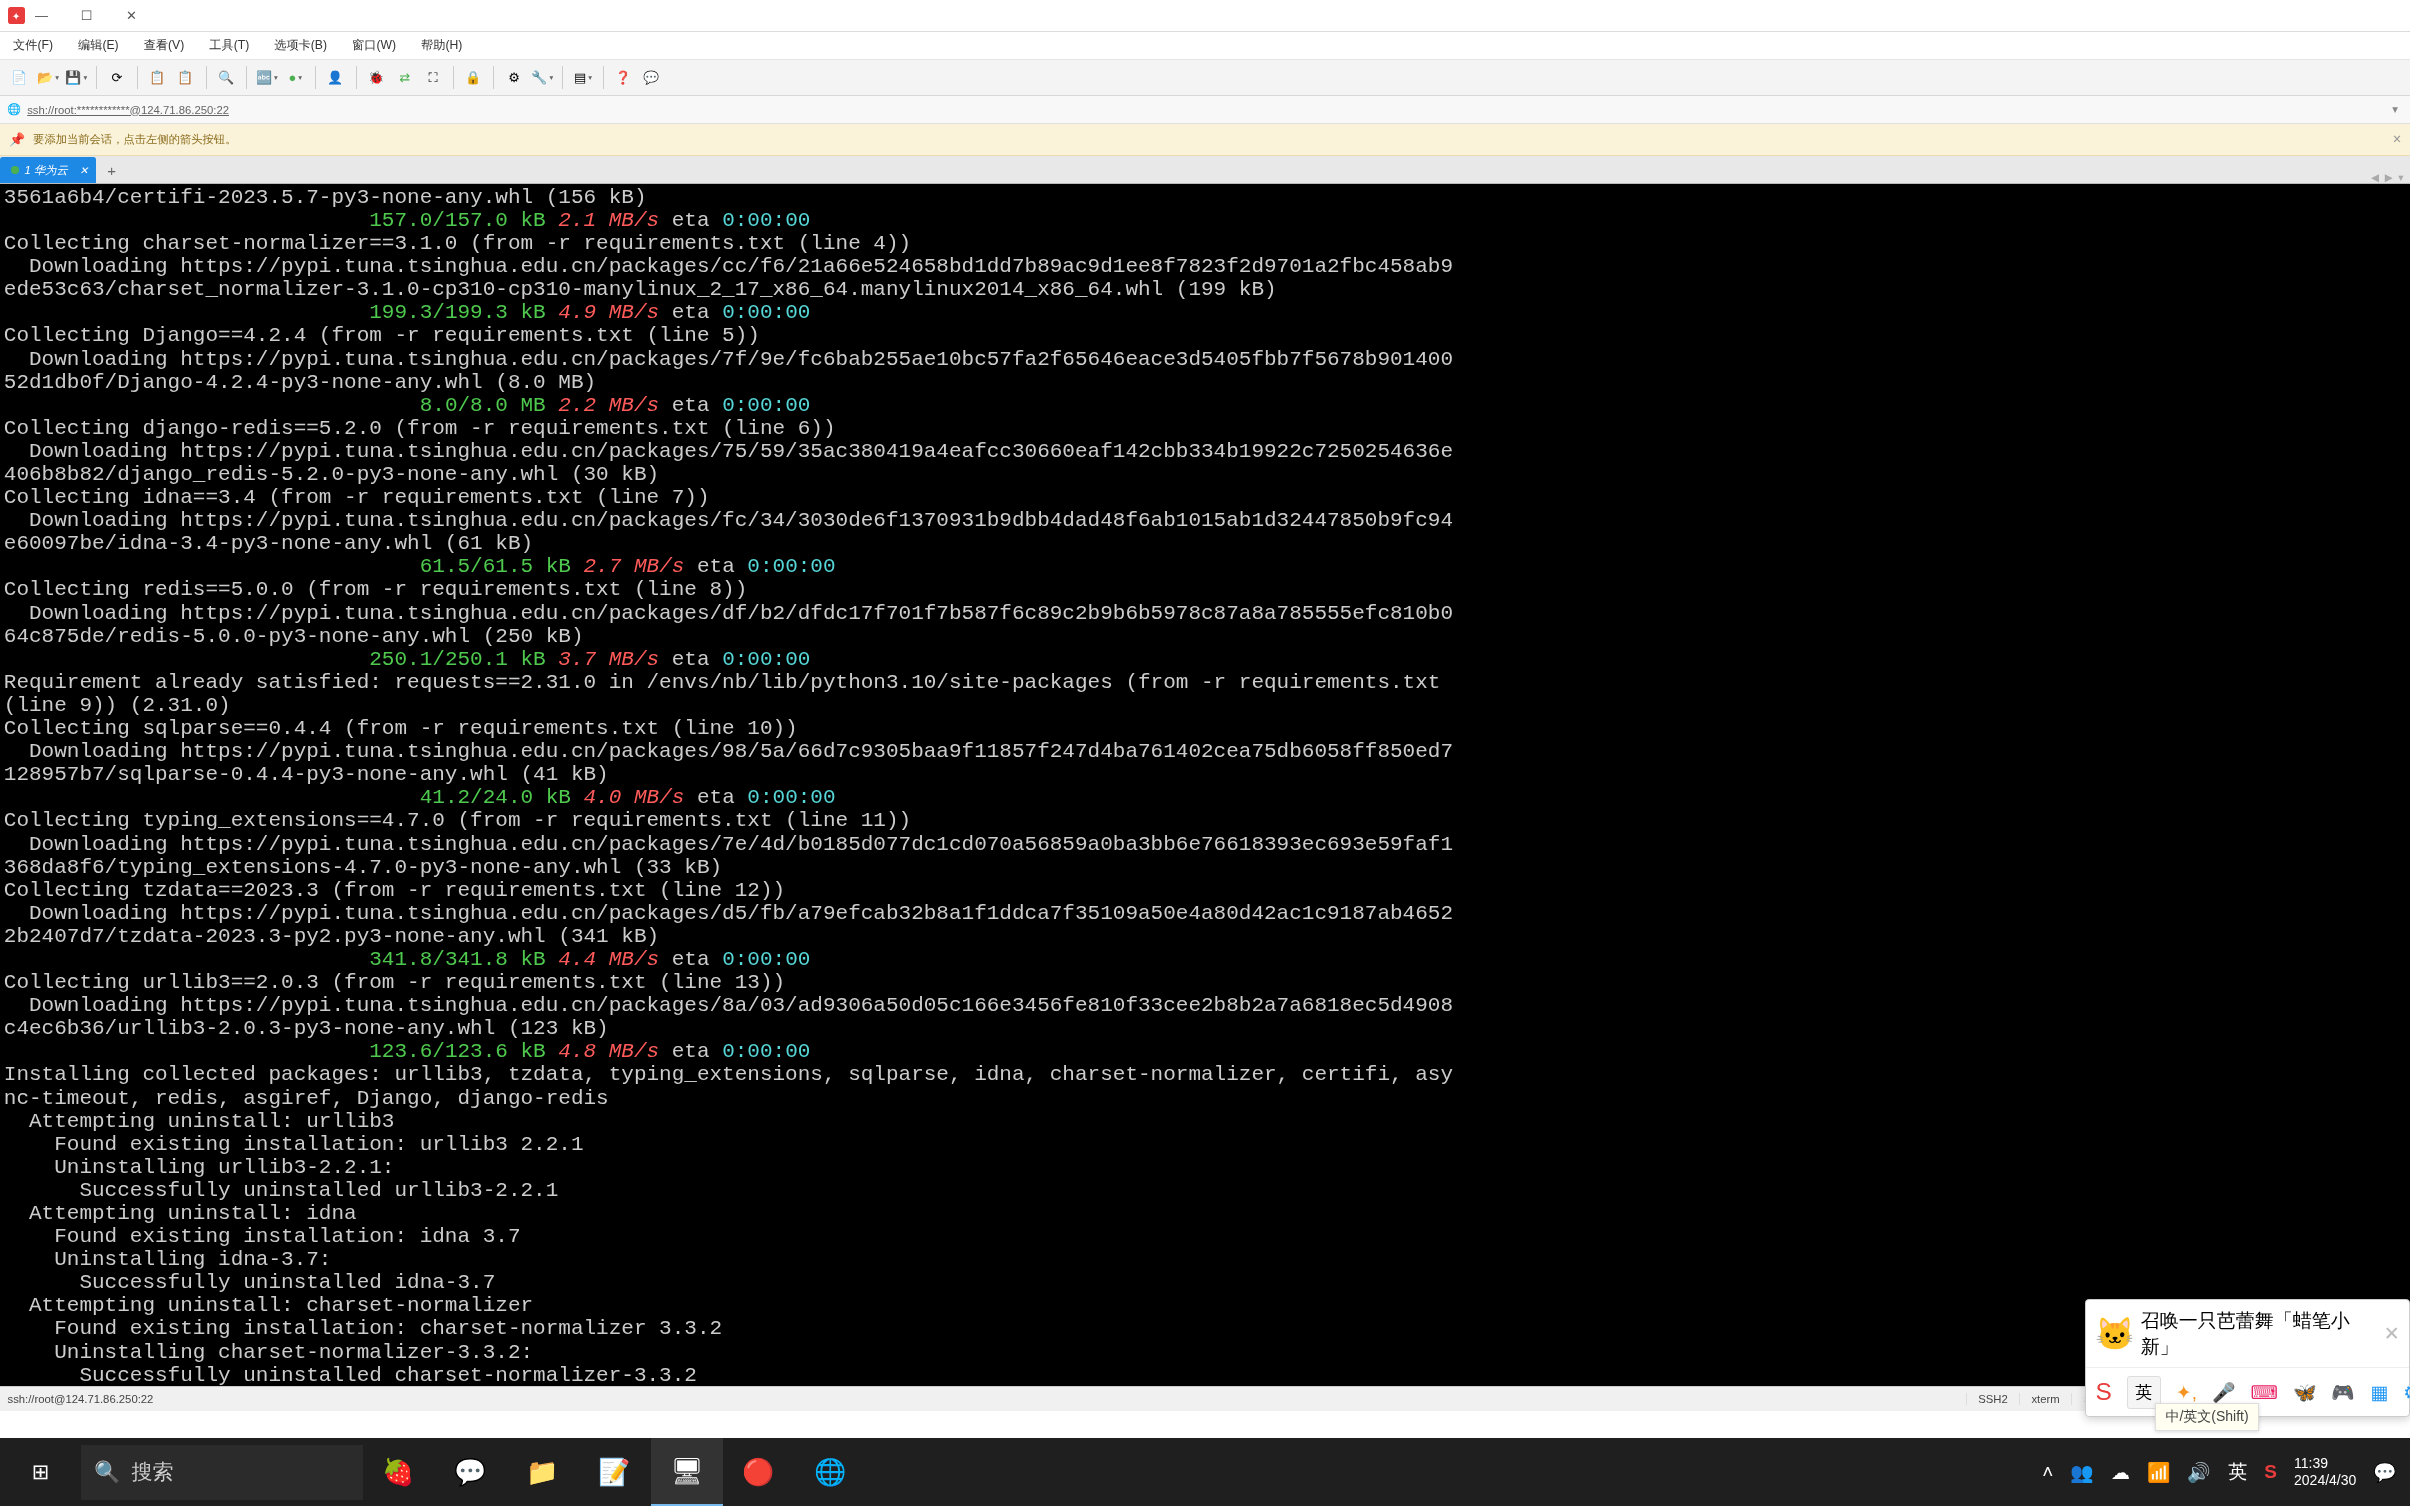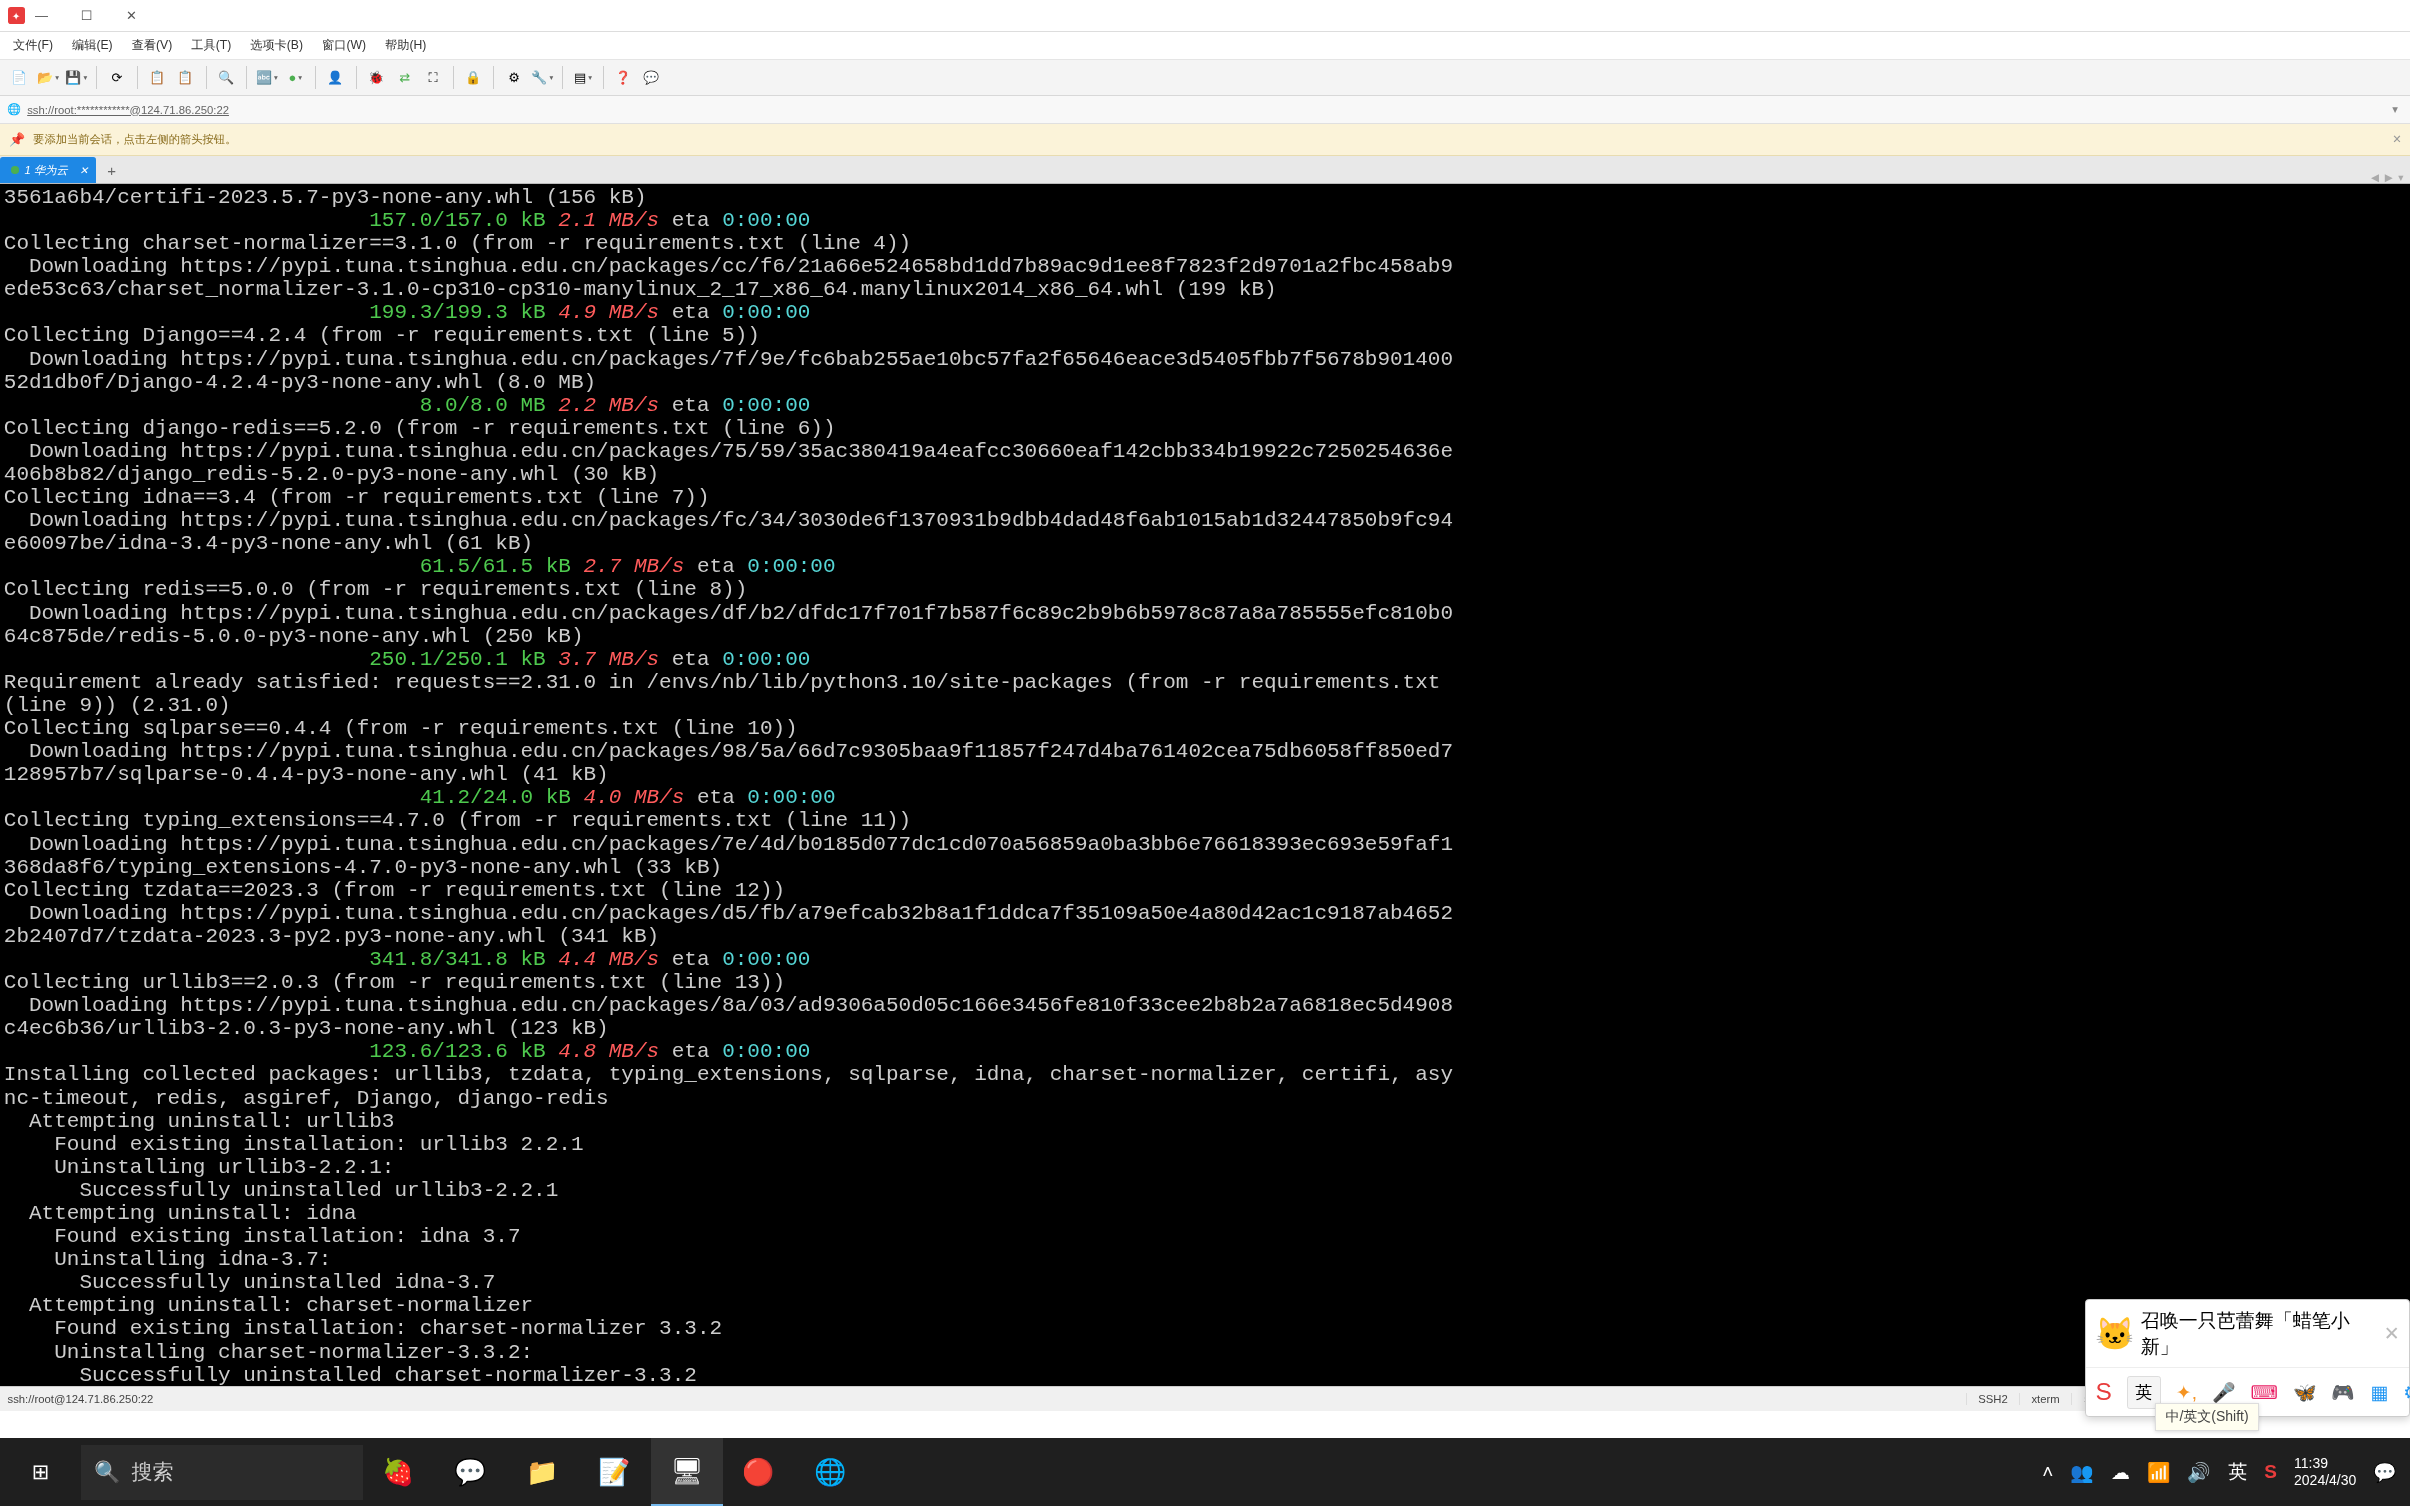--- a/index.html
+++ b/index.html
@@ -2,21 +2,21 @@
 <html style="font-size:15px"><head>
 <meta charset="utf-8">
 <style>
 * { margin: 0; padding: 0; box-sizing: border-box; }
 body { font-family: "Microsoft YaHei", "Segoe UI", sans-serif; font-size: 11.3px; background: #fff; overflow: hidden; width: 2411px; height: 1507px; }
 .titlebar { height: 32px; background: #fff; display: flex; align-items: center; padding: 0 7.5px; border-bottom: 0.9px solid #ddd; }
 .titlebar .icon { width: 17px; height: 17px; background: #e83c3c; border-radius: 2.8px; margin-right: 7.5px; display: flex; align-items: center; justify-content: center; color: #fff; font-size: 10.4px; }
 .titlebar .title { flex: 1; font-size: 12.2px; color: #333; }
 .titlebar .winbtns { display: flex; gap: 26px; }
 .titlebar .winbtns span { width: 19px; text-align: center; font-size: 13px; color: #555; cursor: pointer; }
-.menubar { height: 28px; background: #fff; display: flex; align-items: center; padding: 0 5.6px; gap: 4px; border-bottom: 0.9px solid #e5e5e5; }
+.menubar { height: 28px; background: #fff; display: flex; align-items: center; padding: 0 5.6px; gap: 10px; border-bottom: 0.9px solid #e5e5e5; }
 .menubar span { padding: 3.8px 7.5px; font-size: 12.2px; color: #333; cursor: pointer; }
 .toolbar { height: 36px; background: #f4f4f4; border-bottom: 0.9px solid #d8d8d8; display: flex; align-items: center; padding: 0 7.5px; gap: 3.8px; }
 .toolbar .tbtn { width: 24.5px; height: 24.5px; display: flex; align-items: center; justify-content: center; border-radius: 2.8px; cursor: pointer; font-size: 13px; }
 .toolbar .tbtn.dd::after { content: "▾"; font-size: 7.5px; margin-left: 1.9px; color: #666; }
 .toolbar .sep { width: 0.9px; height: 22.6px; background: #ccc; margin: 0 3.8px; }
 .addrbar { height: 28px; background: #f8f8f8; border-bottom: 0.9px solid #e0e0e0; display: flex; align-items: center; padding: 0 7.5px; }
 .addrbar .globe { color: #888; margin-right: 5.6px; }
 .addrbar input { flex: 1; border: none; background: transparent; font-size: 11.3px; color: #666; outline: none; text-decoration: underline; }
 .addrbar .arrow { color: #888; padding: 0 5.6px; }
 .hintbar { height: 32px; background: #fbf3d9; border-bottom: 0.9px solid #e8dcb0; display: flex; align-items: center; padding: 0 9.4px; font-size: 11.3px; color: #8a6d1e; }

